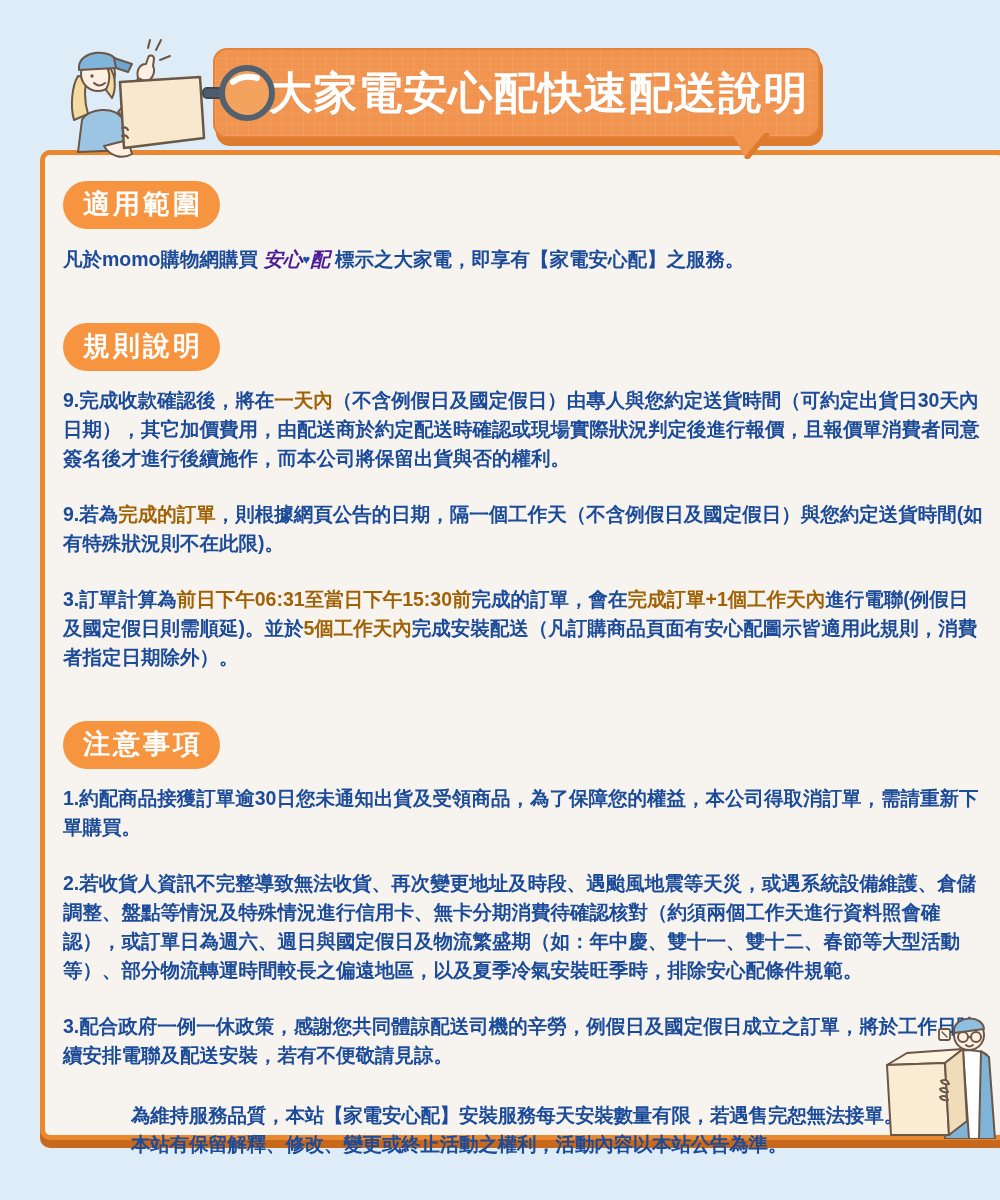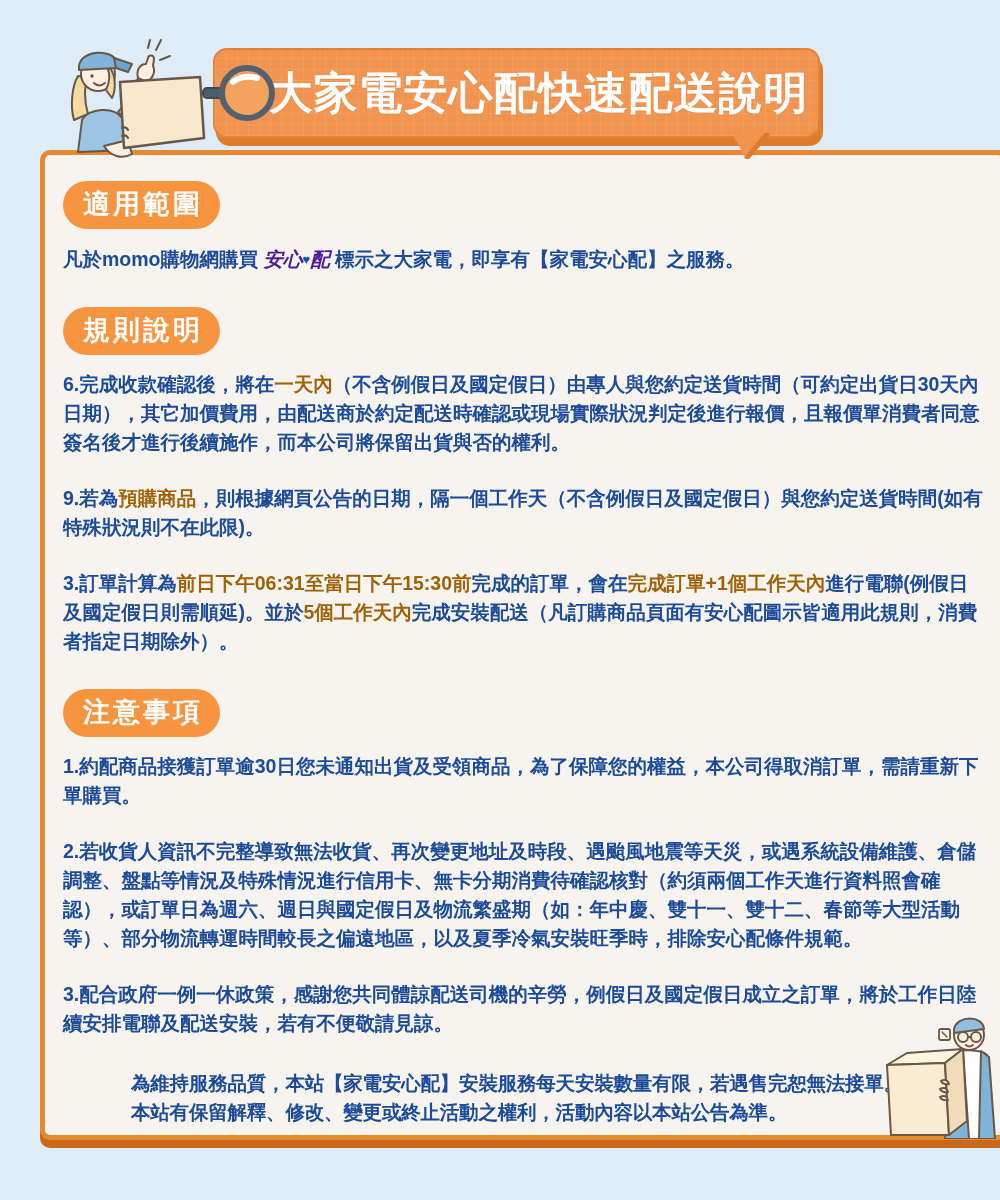--- a/index.html
+++ b/index.html
@@ -59,21 +59,21 @@
     border-radius:26px;
   }
   .para {
     color:#1c4b99; font-size:19.5px; font-weight:bold; line-height:29px;
     letter-spacing:0; text-align:left;
   }
   .hl { color:#a16207; }
   .anshin-logo { color:#4c1d95; font-style:italic; font-weight:bold; }
   .anshin-heart { color:#1553a8; font-style:italic; font-size:13px; vertical-align:2px; }
   .mt-intro { margin-top:16px; }
-  .mt-section { margin-top:33px; }
+  .mt-section { margin-top:49px; }
   .mt-first { margin-top:15px; }
   .mt-item { margin-top:27px; }
   .footer-note { margin-top:31px; margin-left:68px; margin-right:30px; letter-spacing:-0.2px; }
 </style>
 </head>
 <body>
 
 <div class="page">
 
   <svg class="woman-illustration" viewBox="0 0 162 140" fill="none" stroke-linecap="round" stroke-linejoin="round">
@@ -128,24 +128,24 @@
         <span class="badge">適用範圍</span>
       </div>
       <p class="para mt-intro">
         <span>凡於momo購物網購買 </span><span class="anshin-logo">安心</span><span class="anshin-heart">♥</span><span class="anshin-logo">配</span><span> 標示之大家電，即享有【家電安心配】之服務。</span>
       </p>
 
       <div class="mt-section">
         <span class="badge">規則說明</span>
       </div>
       <p class="para mt-first">
-        <span>6.完成收款確認後，將在</span><span class="hl">一天內</span><span>（不含例假日及國定假日）由專人與您約定送貨時間（可約定出貨日30天內日期），其它加價費用，由配送商於約定配送時確認或現場實際狀況判定後進行報價，且報價單消費者同意簽名後才進行後續施作，而本公司將保留出貨與否的權利。</span>
+        <span>9.完成收款確認後，將在</span><span class="hl">一天內</span><span>（不含例假日及國定假日）由專人與您約定送貨時間（可約定出貨日30天內日期），其它加價費用，由配送商於約定配送時確認或現場實際狀況判定後進行報價，且報價單消費者同意簽名後才進行後續施作，而本公司將保留出貨與否的權利。</span>
       </p>
       <p class="para mt-item">
-        <span>9.若為</span><span class="hl">預購商品</span><span>，則根據網頁公告的日期，隔一個工作天（不含例假日及國定假日）與您約定送貨時間(如有特殊狀況則不在此限)。</span>
+        <span>9.若為</span><span class="hl">完成的訂單</span><span>，則根據網頁公告的日期，隔一個工作天（不含例假日及國定假日）與您約定送貨時間(如有特殊狀況則不在此限)。</span>
       </p>
       <p class="para mt-item">
         <span>3.訂單計算為</span><span class="hl">前日下午06:31至當日下午15:30前</span><span>完成的訂單，會在</span><span class="hl">完成訂單+1個工作天內</span><span>進行電聯(例假日及國定假日則需順延)。並於</span><span class="hl">5個工作天內</span><span>完成安裝配送（凡訂購商品頁面有安心配圖示皆適用此規則，消費者指定日期除外）。</span>
       </p>
 
       <div class="mt-section">
         <span class="badge">注意事項</span>
       </div>
       <p class="para mt-first">1.約配商品接獲訂單逾30日您未通知出貨及受領商品，為了保障您的權益，本公司得取消訂單，需請重新下單購買。</p>
       <p class="para mt-item">2.若收貨人資訊不完整導致無法收貨、再次變更地址及時段、遇颱風地震等天災，或遇系統設備維護、倉儲調整、盤點等情況及特殊情況進行信用卡、無卡分期消費待確認核對（約須兩個工作天進行資料照會確認），或訂單日為週六、週日與國定假日及物流繁盛期（如：年中慶、雙十一、雙十二、春節等大型活動等）、部分物流轉運時間較長之偏遠地區，以及夏季冷氣安裝旺季時，排除安心配條件規範。</p>

